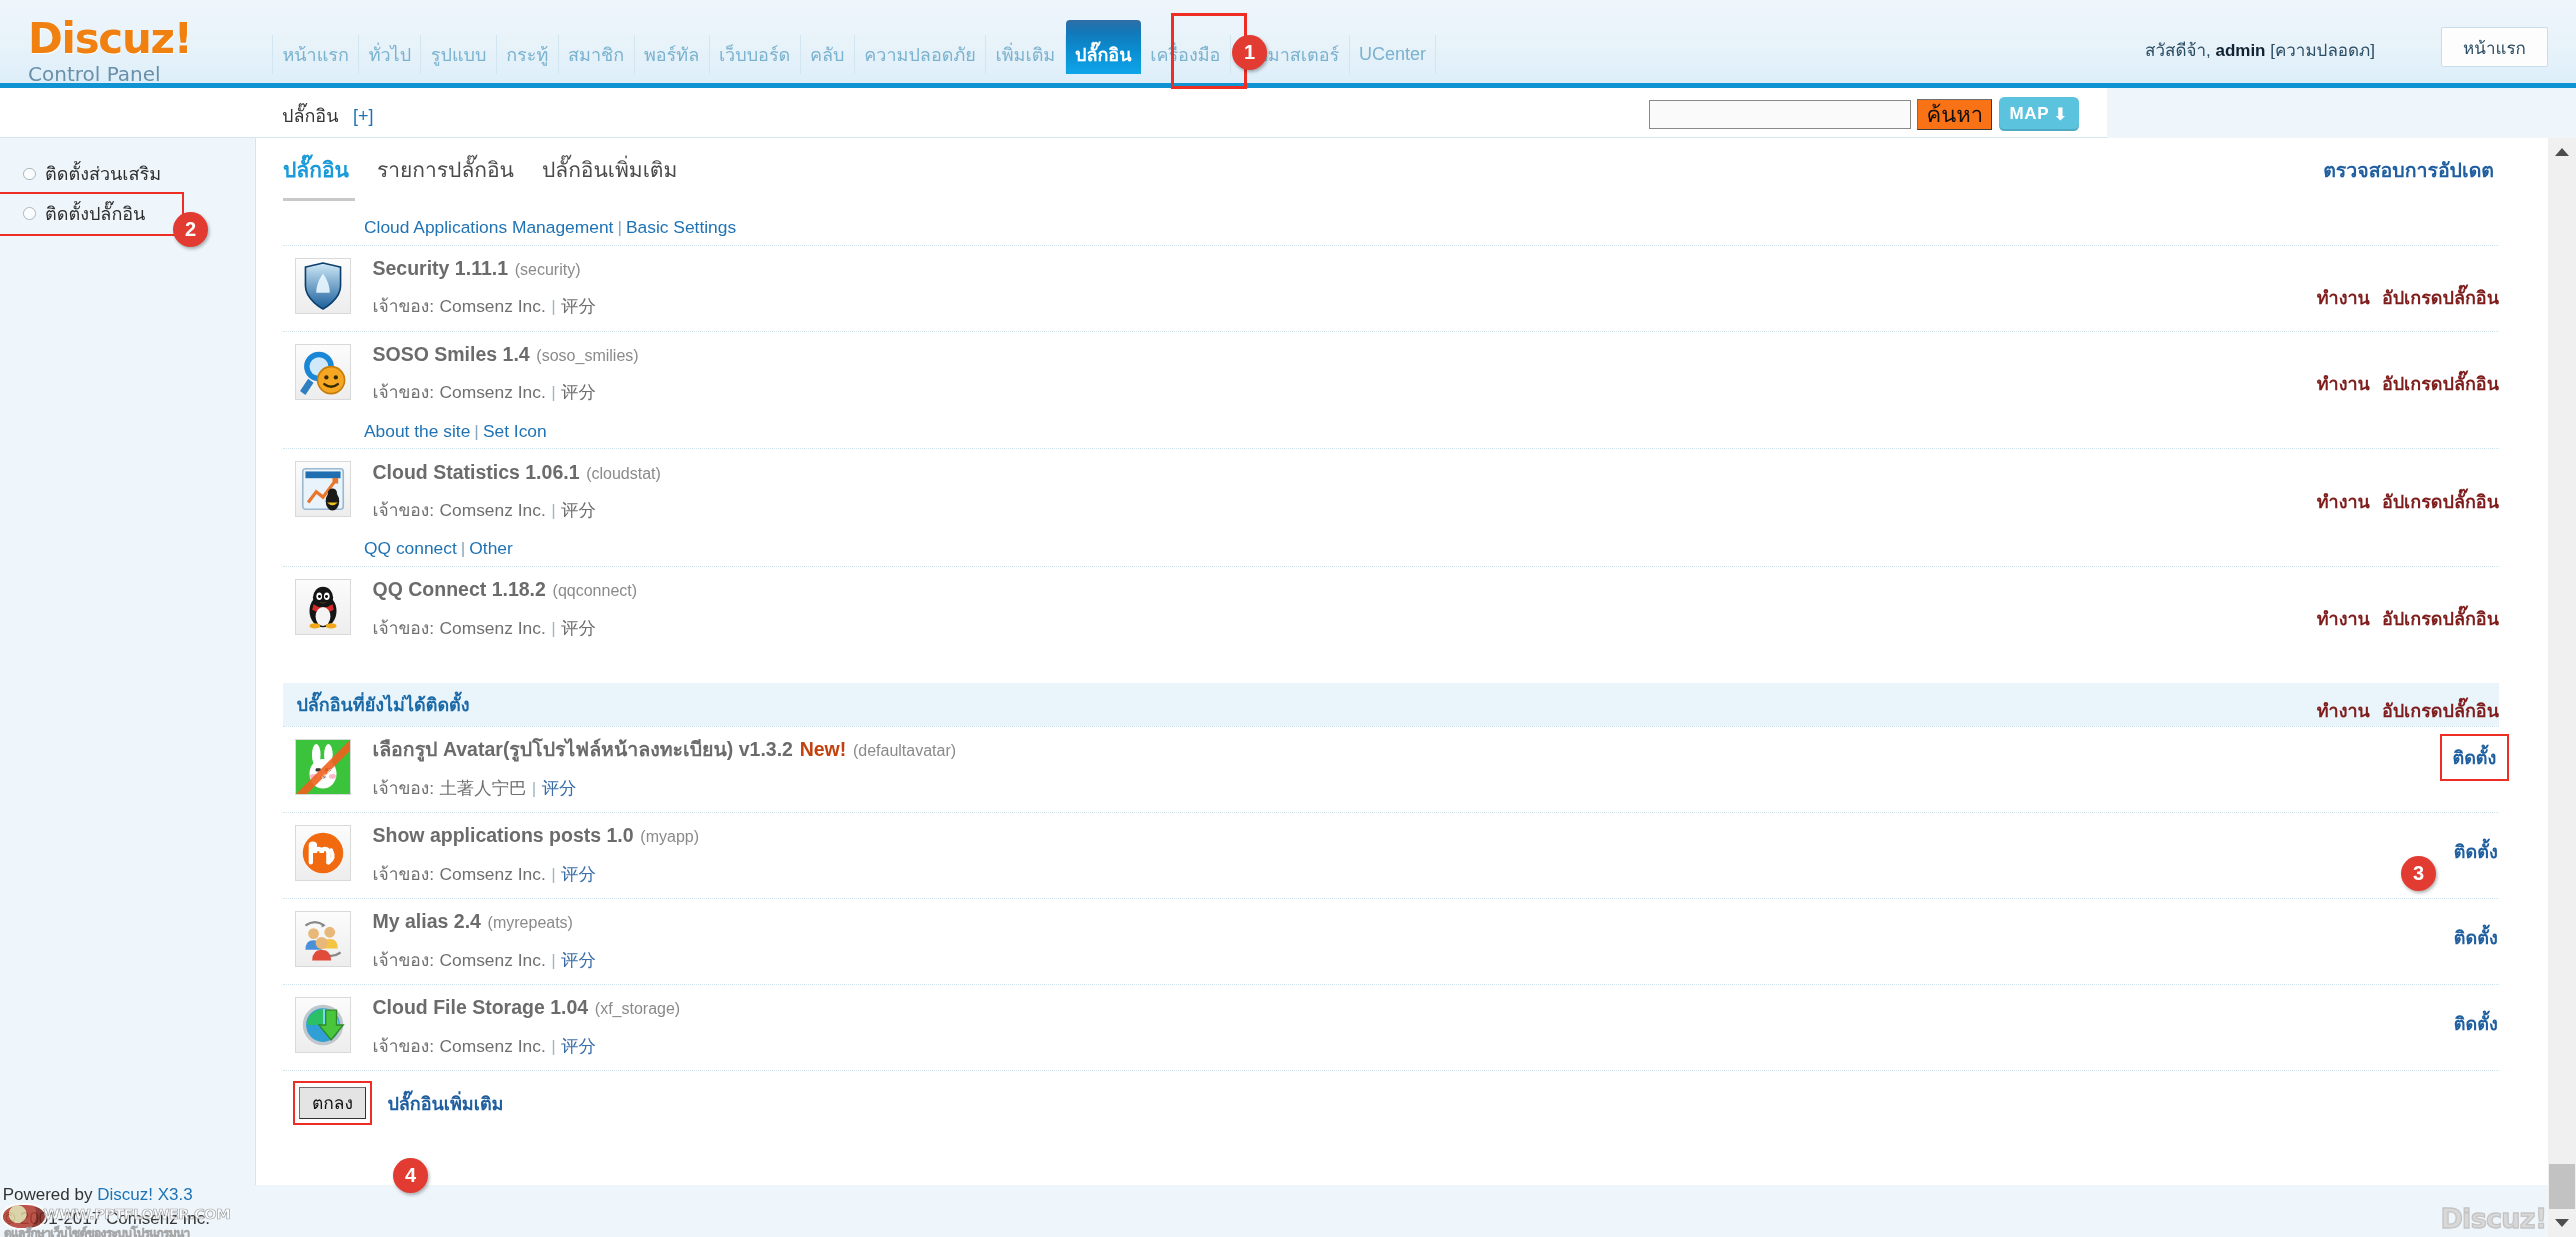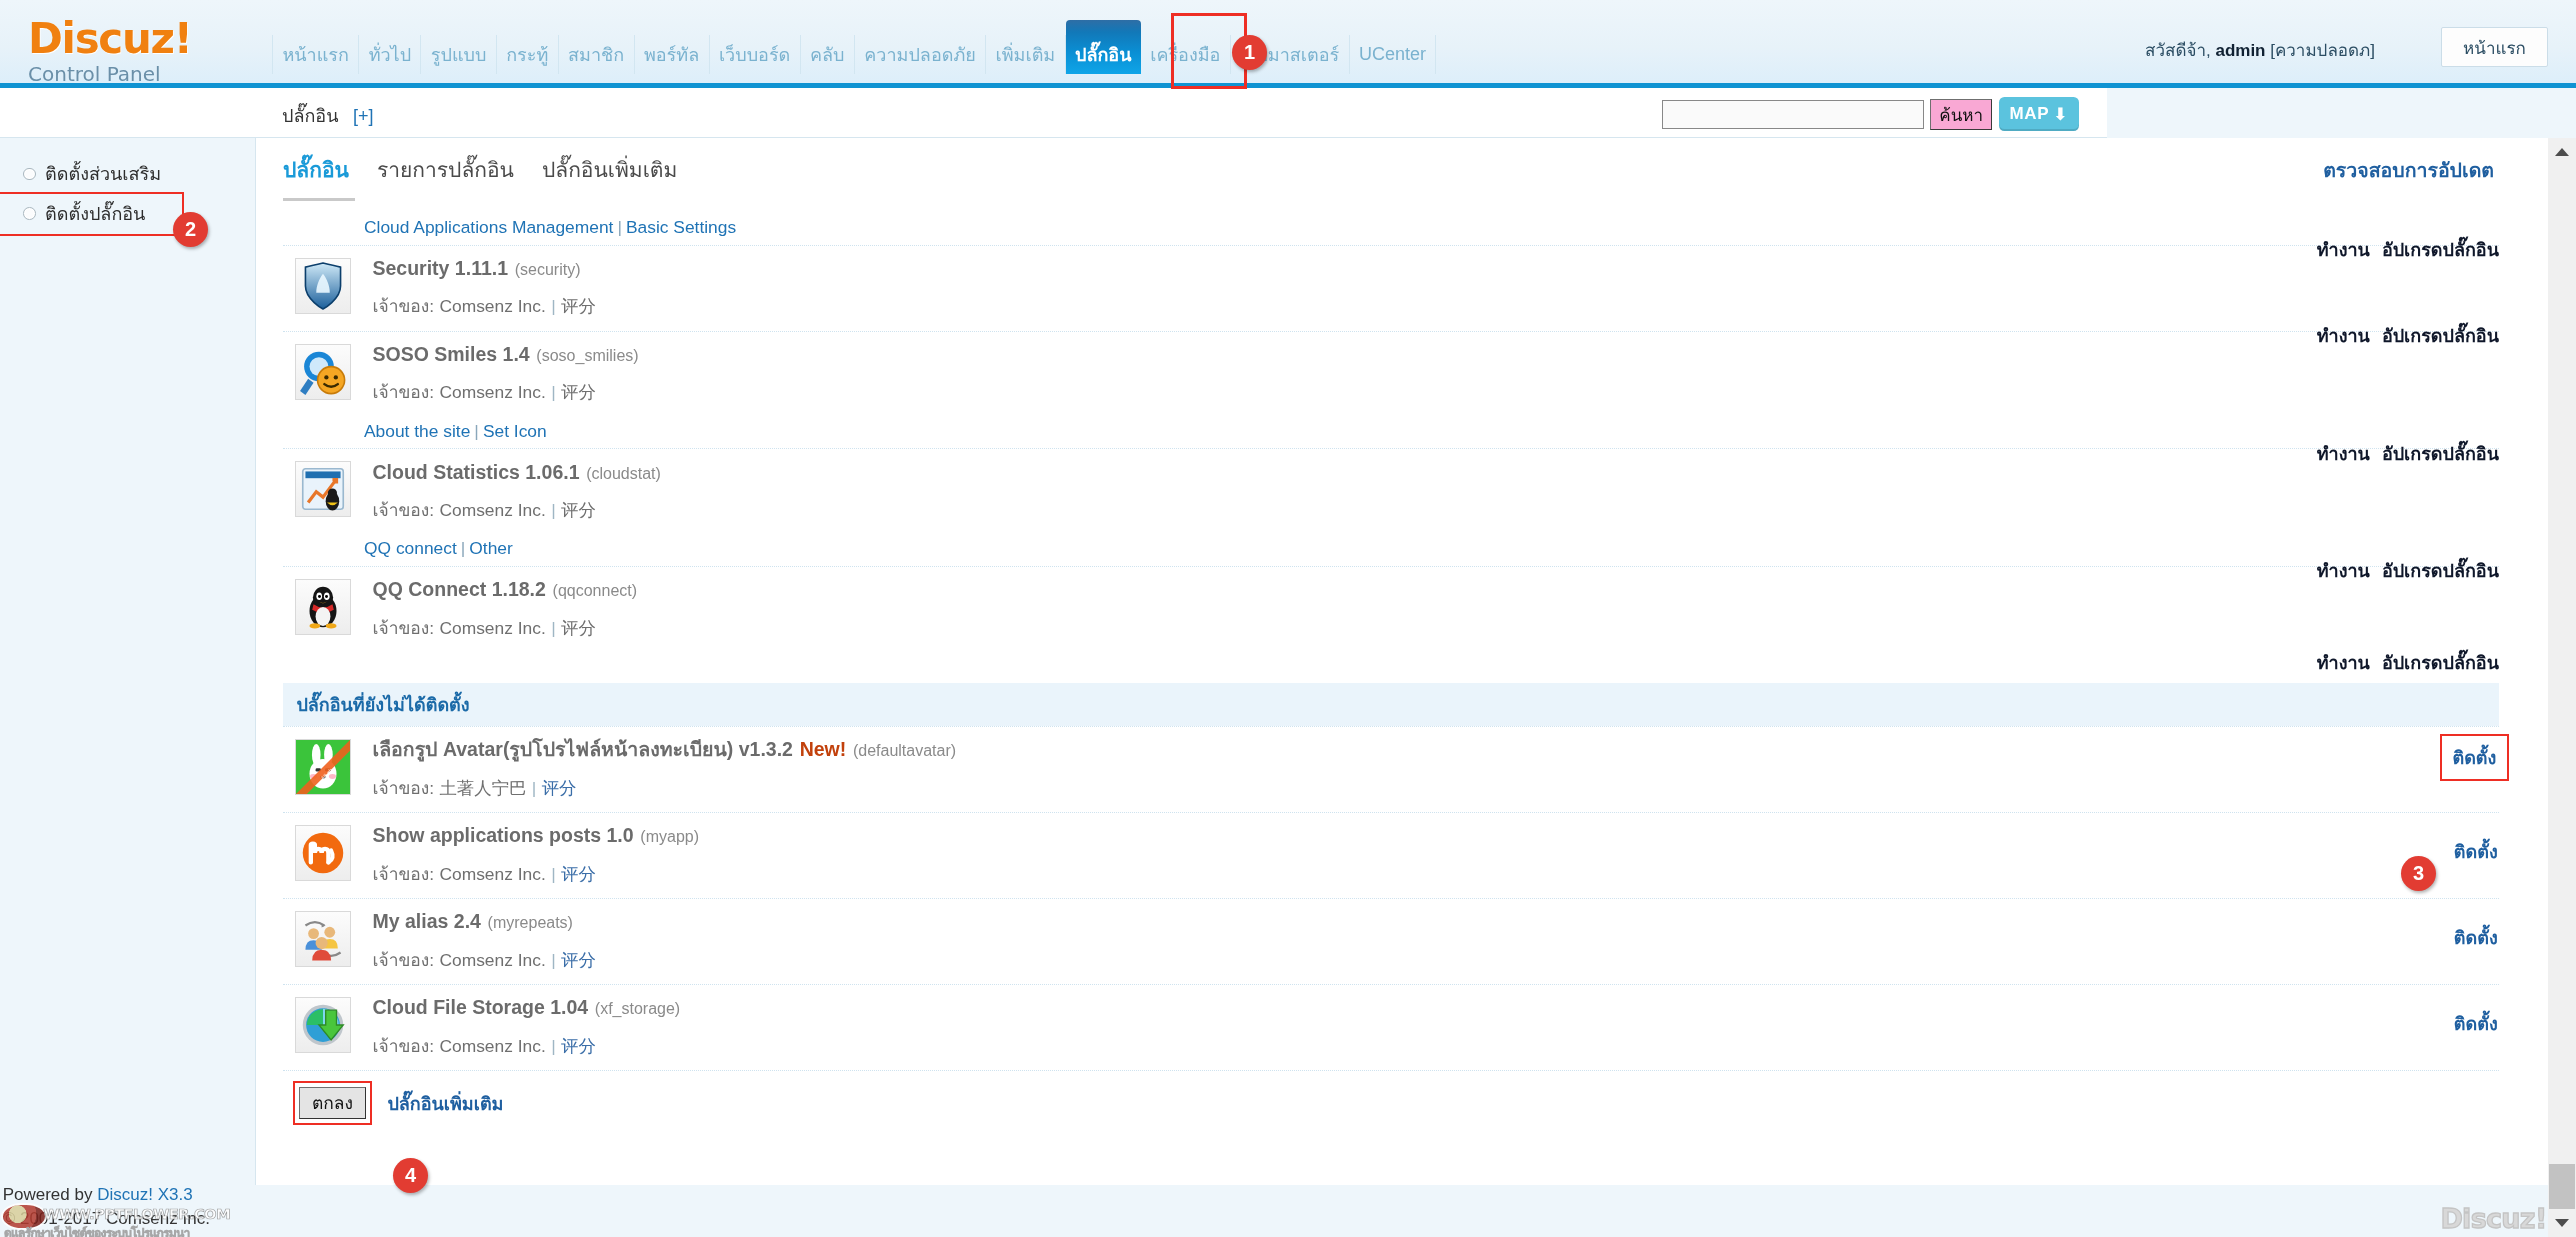--- a/index.html
+++ b/index.html
@@ -76,22 +76,22 @@
   }
   .crumb .plus { color: #1f73b5; margin-left: 9.4px; }
   .searchwrap { position: absolute; right: 28px; top: 9.4px; display: flex; align-items: center; gap: 6.7px; }
   .searchwrap input {
     width: 262px; height: 29.5px; border: 1.3px solid #888; background: #fafafa;
     font-size: 14.8px; padding: 0 5.4px; outline: none;
     font-family: "Liberation Sans", sans-serif;
   }
   .searchbtn {
     height: 31px; min-width: 54px; padding: 0 8px;
-    background: #f9a8d4; border: 1.3px solid #6f6f6f; border-right-color: #3a3a3a; border-bottom-color: #3a3a3a;
-    font-size: 17px; color: #111; display: flex; align-items: center; justify-content: center; cursor: pointer;
+    background: #f97316; border: 1.3px solid #6f6f6f; border-right-color: #3a3a3a; border-bottom-color: #3a3a3a;
+    font-size: 22px; color: #111; display: flex; align-items: center; justify-content: center; cursor: pointer;
   }
   .mapbtn {
     height: 34px; padding: 0 10.7px; background: #5bc3de; border-radius: 5.4px;
     color: #fff; font-size: 17px; font-weight: bold; letter-spacing: 0.7px;
     display: flex; align-items: center; gap: 4px; cursor: pointer;
     box-shadow: inset 0 -2px 0 rgba(0,0,0,.12);
   }
 
   
   .sidebar {
@@ -157,21 +157,21 @@
   .powner .lbl { color: #6f6f6f; }
   .powner .sep { color: #9fb6c4; margin: 0 5.4px; }
   .powner a { color: #6f6f6f; text-decoration: none; }
   .powner a.blue { color: #3b6ea8; }
 
   .pactions {
     position: absolute; right: 0; top: -10.7px;
     font-size: 18px; color: #1f5fa0; font-weight: bold; white-space: nowrap;
     display: flex; gap: 12px;
   }
-  .pactions a { color: #0f172a; text-decoration: none; cursor: pointer; }
+  .pactions a { color: #7f1d1d; text-decoration: none; cursor: pointer; margin-top: 48px; }
   .pinstall {
     position: absolute; right: 1.3px; top: 24px;
     font-size: 18px; color: #1f5fa0; font-weight: bold; cursor: pointer; white-space: nowrap;
   }
   .pinstall.boxed { outline: 2.7px solid #ee2e24; padding: 6.7px 10.7px; right: -8px; top: 9.4px; background:#fff; }
 
   .sectionhdr {
     background: #eaf4fb; padding: 9.4px 0 9.4px 13.4px; margin-top: 4px;
     font-size: 18px; font-weight: bold; color: #1b6aa8; white-space: nowrap;
     height: 43px; display: flex; align-items: center;

